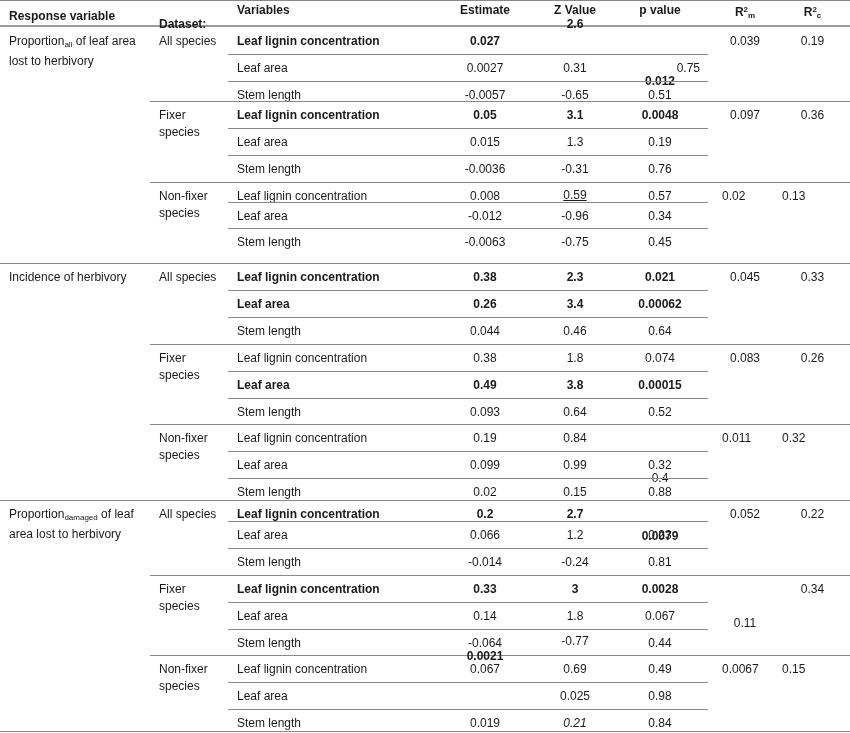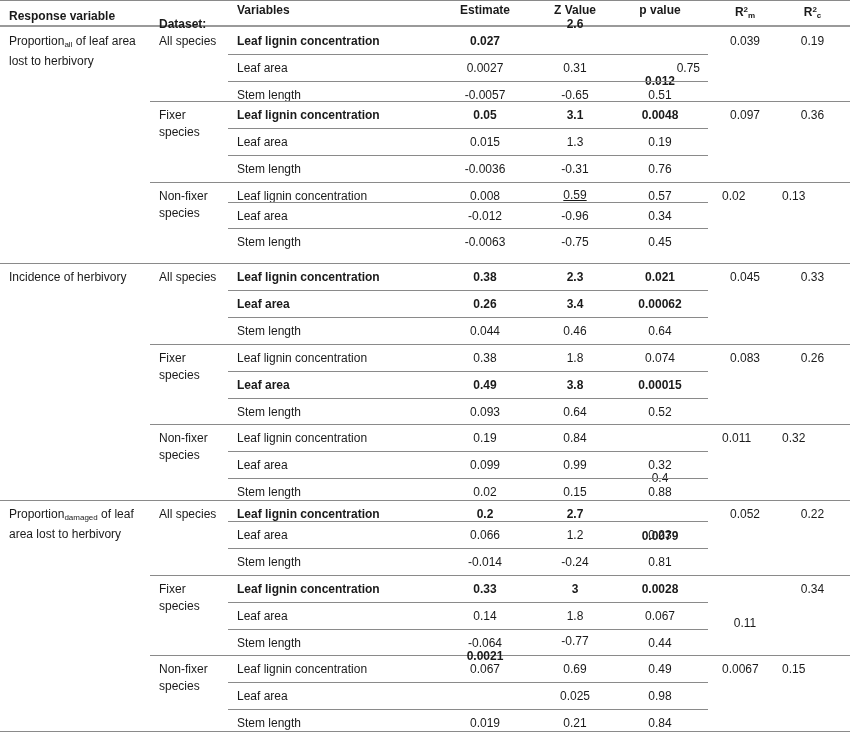--- a/index.html
+++ b/index.html
@@ -197,16 +197,16 @@
     <div class="cell c-z" style="top: 661px;">0.69</div>
     <div class="cell c-p" style="top: 661px;">0.49</div>
     <div class="hline partial" style="top: 682px;"></div>
     <div class="cell c-var" style="top: 688px;">Leaf area</div>
     <div class="cell c-est" style="top: 648px; font-weight: bold;">0.0021</div>
     <div class="cell c-z" style="top: 688px;">0.025</div>
     <div class="cell c-p" style="top: 688px;">0.98</div>
     <div class="hline partial" style="top: 709px;"></div>
     <div class="cell c-var" style="top: 715px;">Stem length</div>
     <div class="cell c-est" style="top: 715px;">0.019</div>
-    <div class="cell c-z" style="top: 715px;">0.21</div>
+    <div class="cell c-z" style="top: 715px; font-style: italic;">0.21</div>
     <div class="cell c-p" style="top: 715px;">0.84</div>
     <div class="hline full" style="top: 731px;"></div>
   </div>
 
 </body></html>

